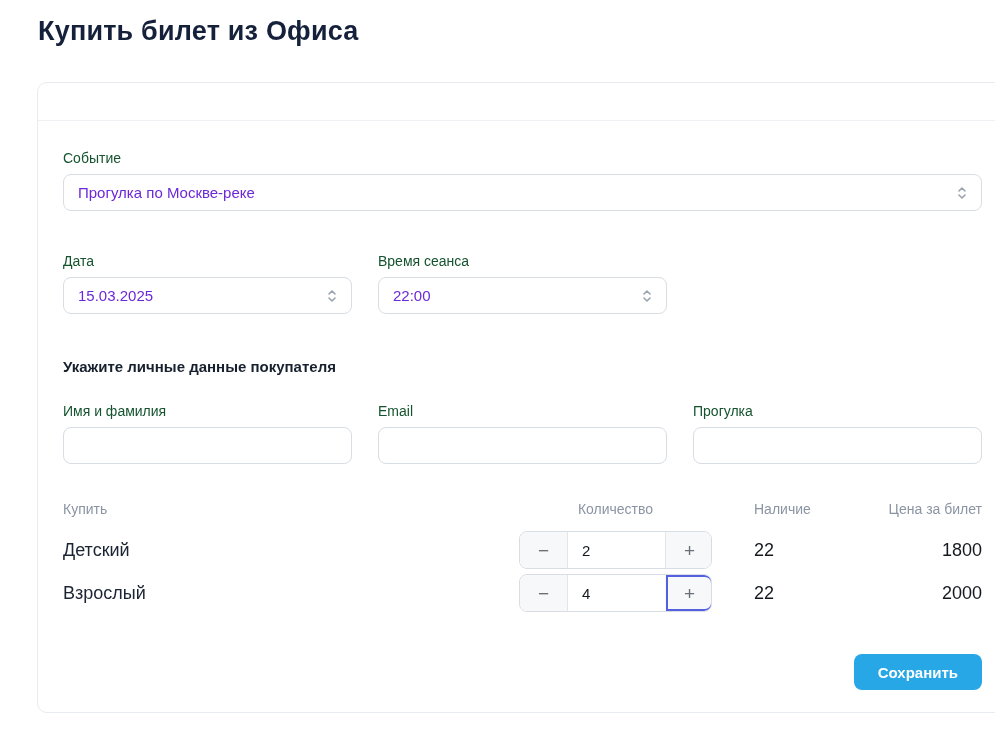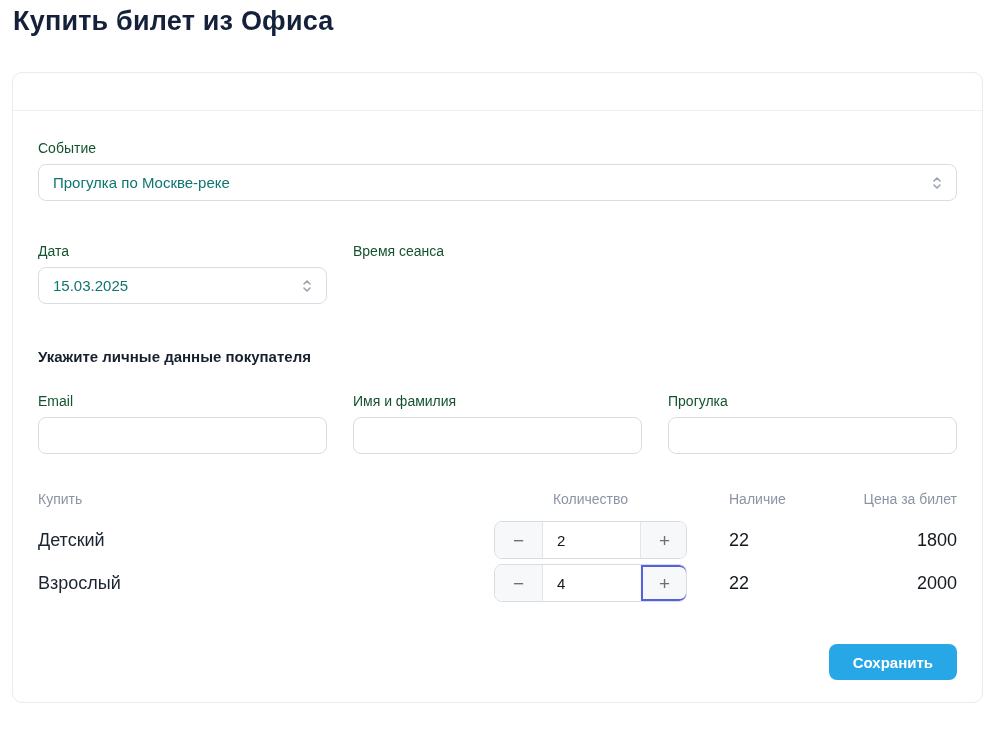--- a/index.html
+++ b/index.html
@@ -2,21 +2,21 @@
 <html lang="ru"><head>
 <meta charset="utf-8">
 <style>
   * { box-sizing: border-box; margin: 0; padding: 0; }
   html, body { width: 995px; height: 736px; background: #ffffff; }
   body {
     font-family: "Liberation Sans", "DejaVu Sans", sans-serif;
     color: #1a2336;
     overflow: hidden;
   }
-  .page { padding: 6px 12px 0 12px; }
+  .page { padding: 16px 12px 0 12px; margin-left: 25px; }
   .page-title {
     font-size: 27px;
     font-weight: 700;
     color: #15213a;
     letter-spacing: 0.2px;
     margin-left: 1px;
   }
   .card {
     margin-top: 35px;
     background: #ffffff;
@@ -39,21 +39,21 @@
   .select {
     position: relative;
     height: 37px;
     background: #ffffff;
     border: 1px solid #d8dde4;
     border-radius: 8px;
     display: flex;
     align-items: center;
     padding: 0 36px 0 14px;
     font-size: 15px;
-    color: #0f766e;
+    color: #6d28d9;
     cursor: pointer;
   }
   .select .chevrons {
     position: absolute;
     right: 13px;
     top: 50%;
     transform: translateY(-50%);
     display: block;
   }
   .grid3 {
@@ -190,32 +190,39 @@
           <div class="select">
             <span>15.03.2025</span>
             <svg class="chevrons" width="12" height="14" viewBox="0 0 12 14" fill="none" xmlns="http://www.w3.org/2000/svg">
               <path d="M3 5 L6 2 L9 5" stroke="#9aa3af" stroke-width="1.6" stroke-linecap="round" stroke-linejoin="round"></path>
               <path d="M3 9 L6 12 L9 9" stroke="#9aa3af" stroke-width="1.6" stroke-linecap="round" stroke-linejoin="round"></path>
             </svg>
           </div>
         </div>
         <div>
           <label class="field-label">Время сеанса</label>
+          <div class="select">
+            <span>22:00</span>
+            <svg class="chevrons" width="12" height="14" viewBox="0 0 12 14" fill="none" xmlns="http://www.w3.org/2000/svg">
+              <path d="M3 5 L6 2 L9 5" stroke="#9aa3af" stroke-width="1.6" stroke-linecap="round" stroke-linejoin="round"></path>
+              <path d="M3 9 L6 12 L9 9" stroke="#9aa3af" stroke-width="1.6" stroke-linecap="round" stroke-linejoin="round"></path>
+            </svg>
+          </div>
         </div>
         <div></div>
       </div>
 
       <h2 class="personal-heading">Укажите личные данные покупателя</h2>
       <div class="grid3 section-personal">
         <div>
+          <label class="field-label">Имя и фамилия</label>
+          <input class="text-input" type="text" value="" style="">
+        </div>
+        <div>
           <label class="field-label">Email</label>
-          <input class="text-input" type="text" value="" style="">
-        </div>
-        <div>
-          <label class="field-label">Имя и фамилия</label>
           <input class="text-input" type="text" value="" style="">
         </div>
         <div>
           <label class="field-label">Прогулка</label>
           <input class="text-input" type="text" value="" style="">
         </div>
       </div>
 
       <div>
         <div class="tickets-grid tickets-header">

